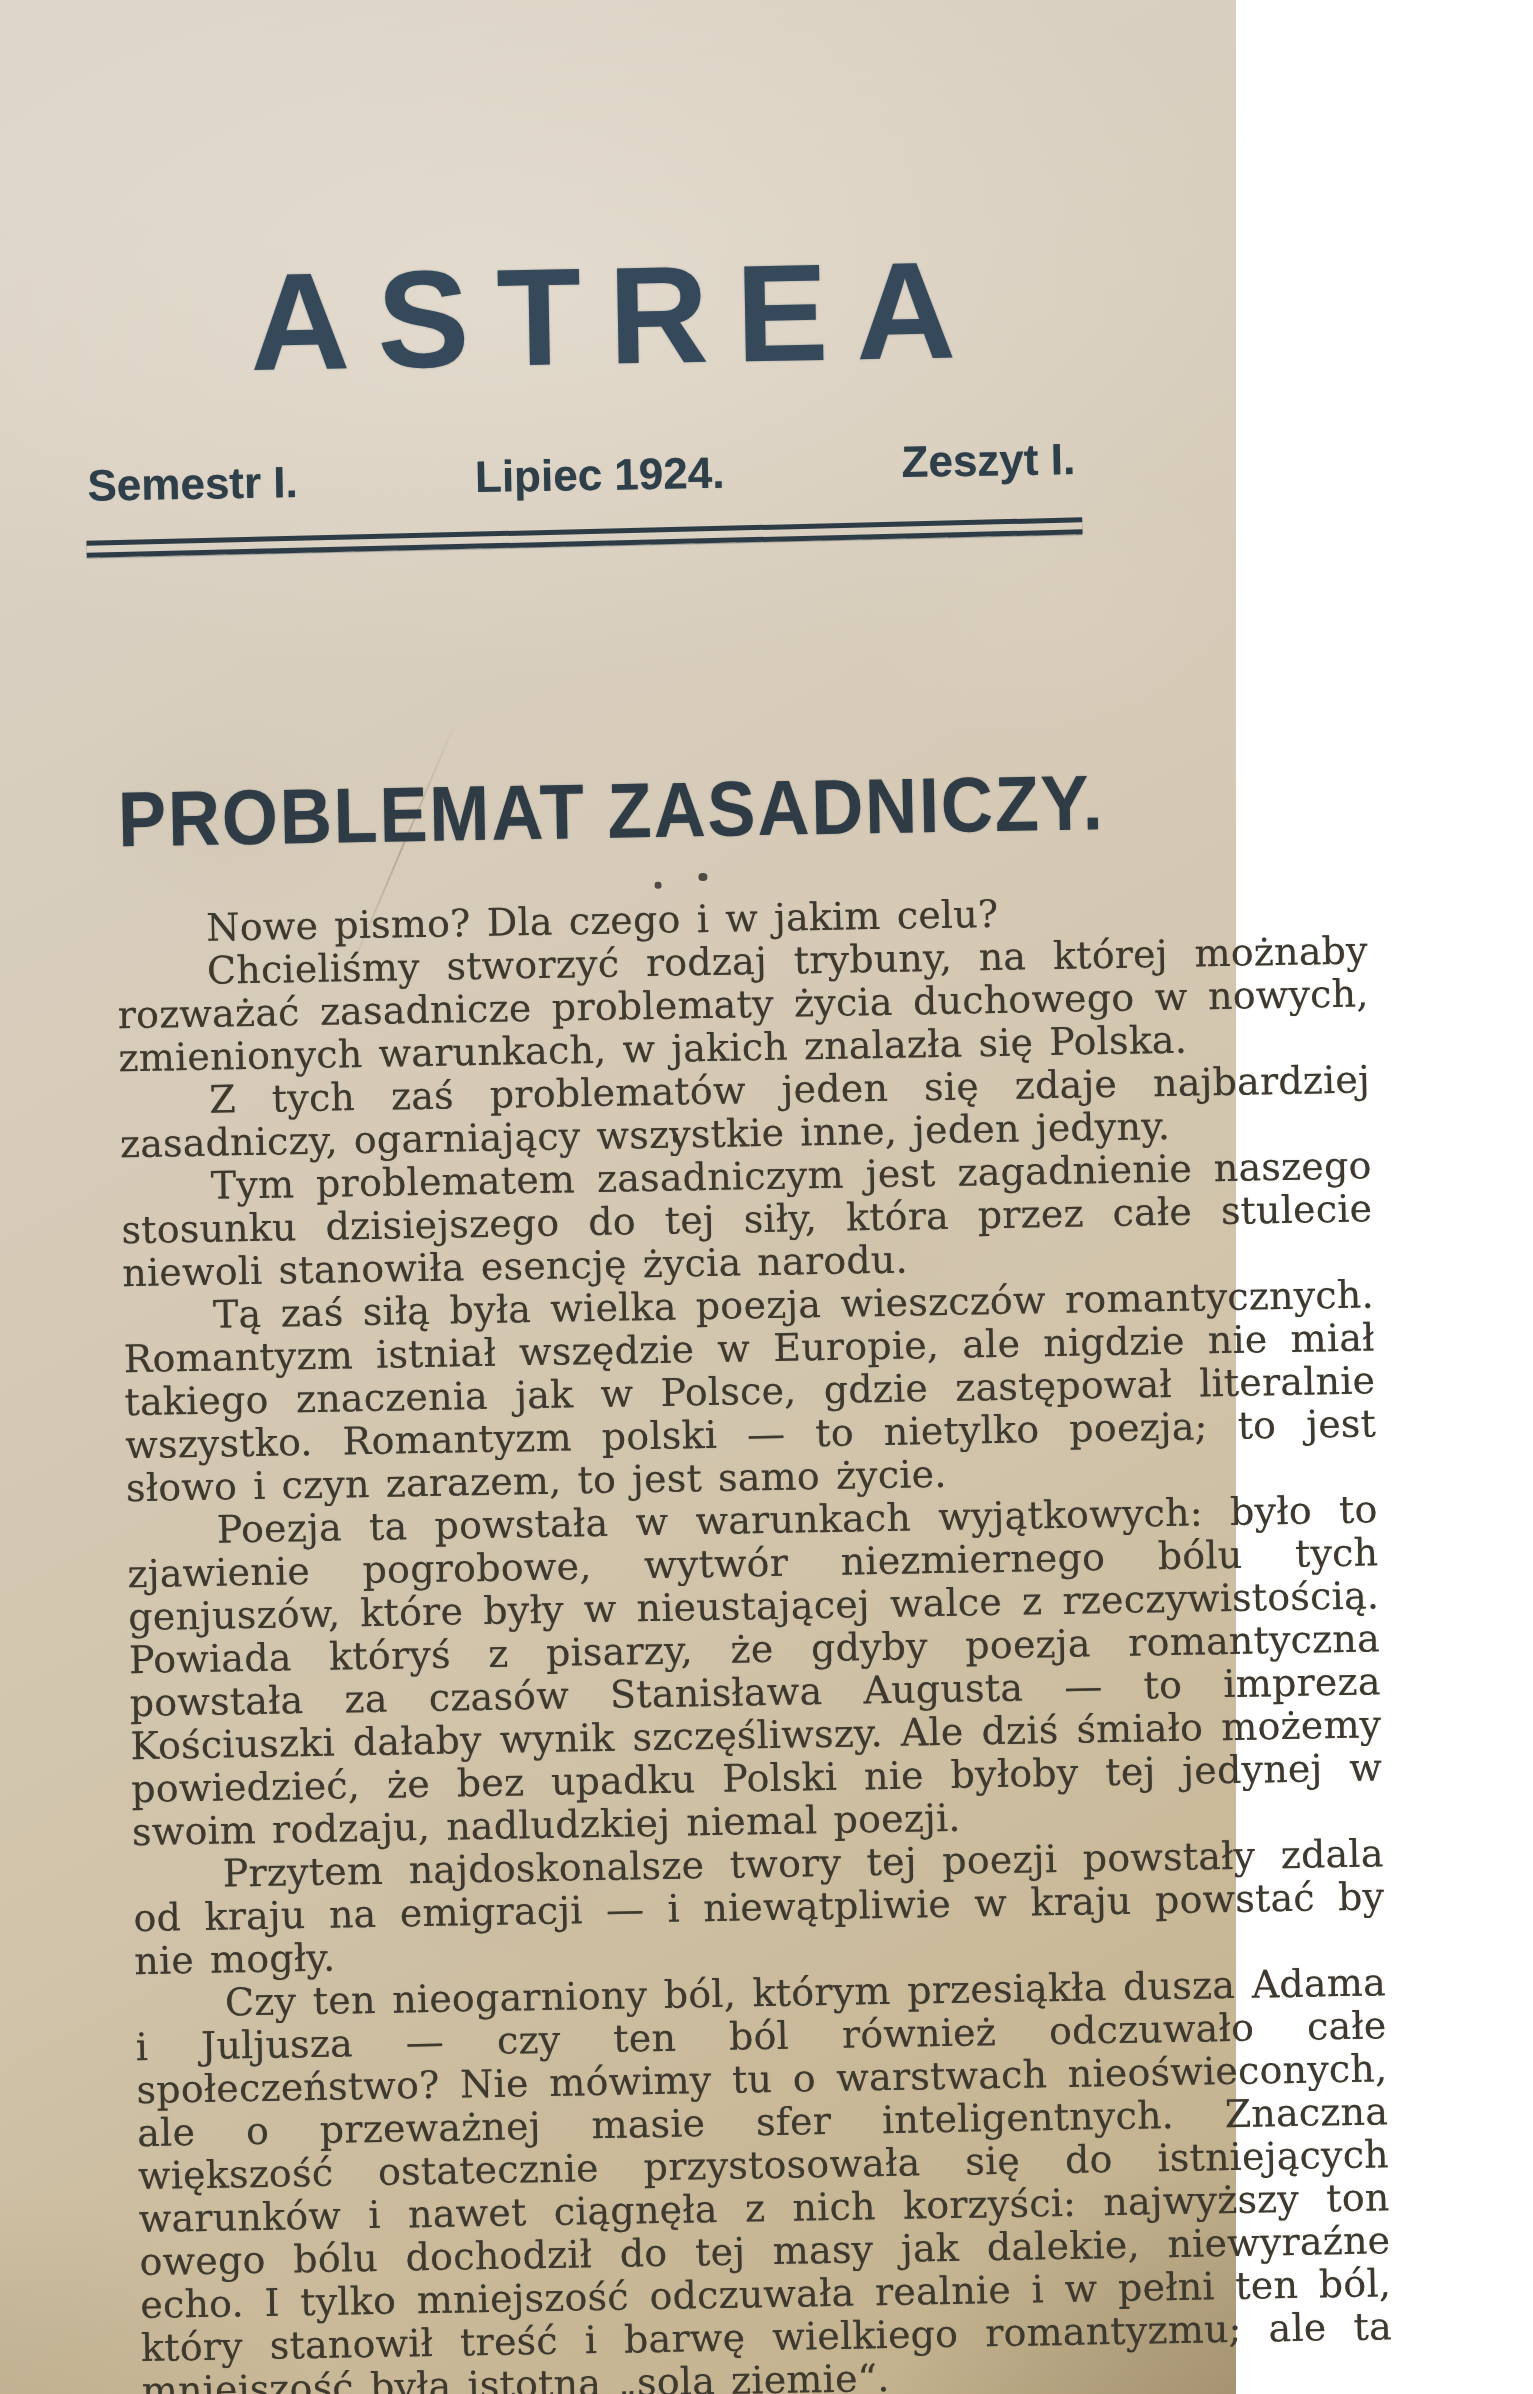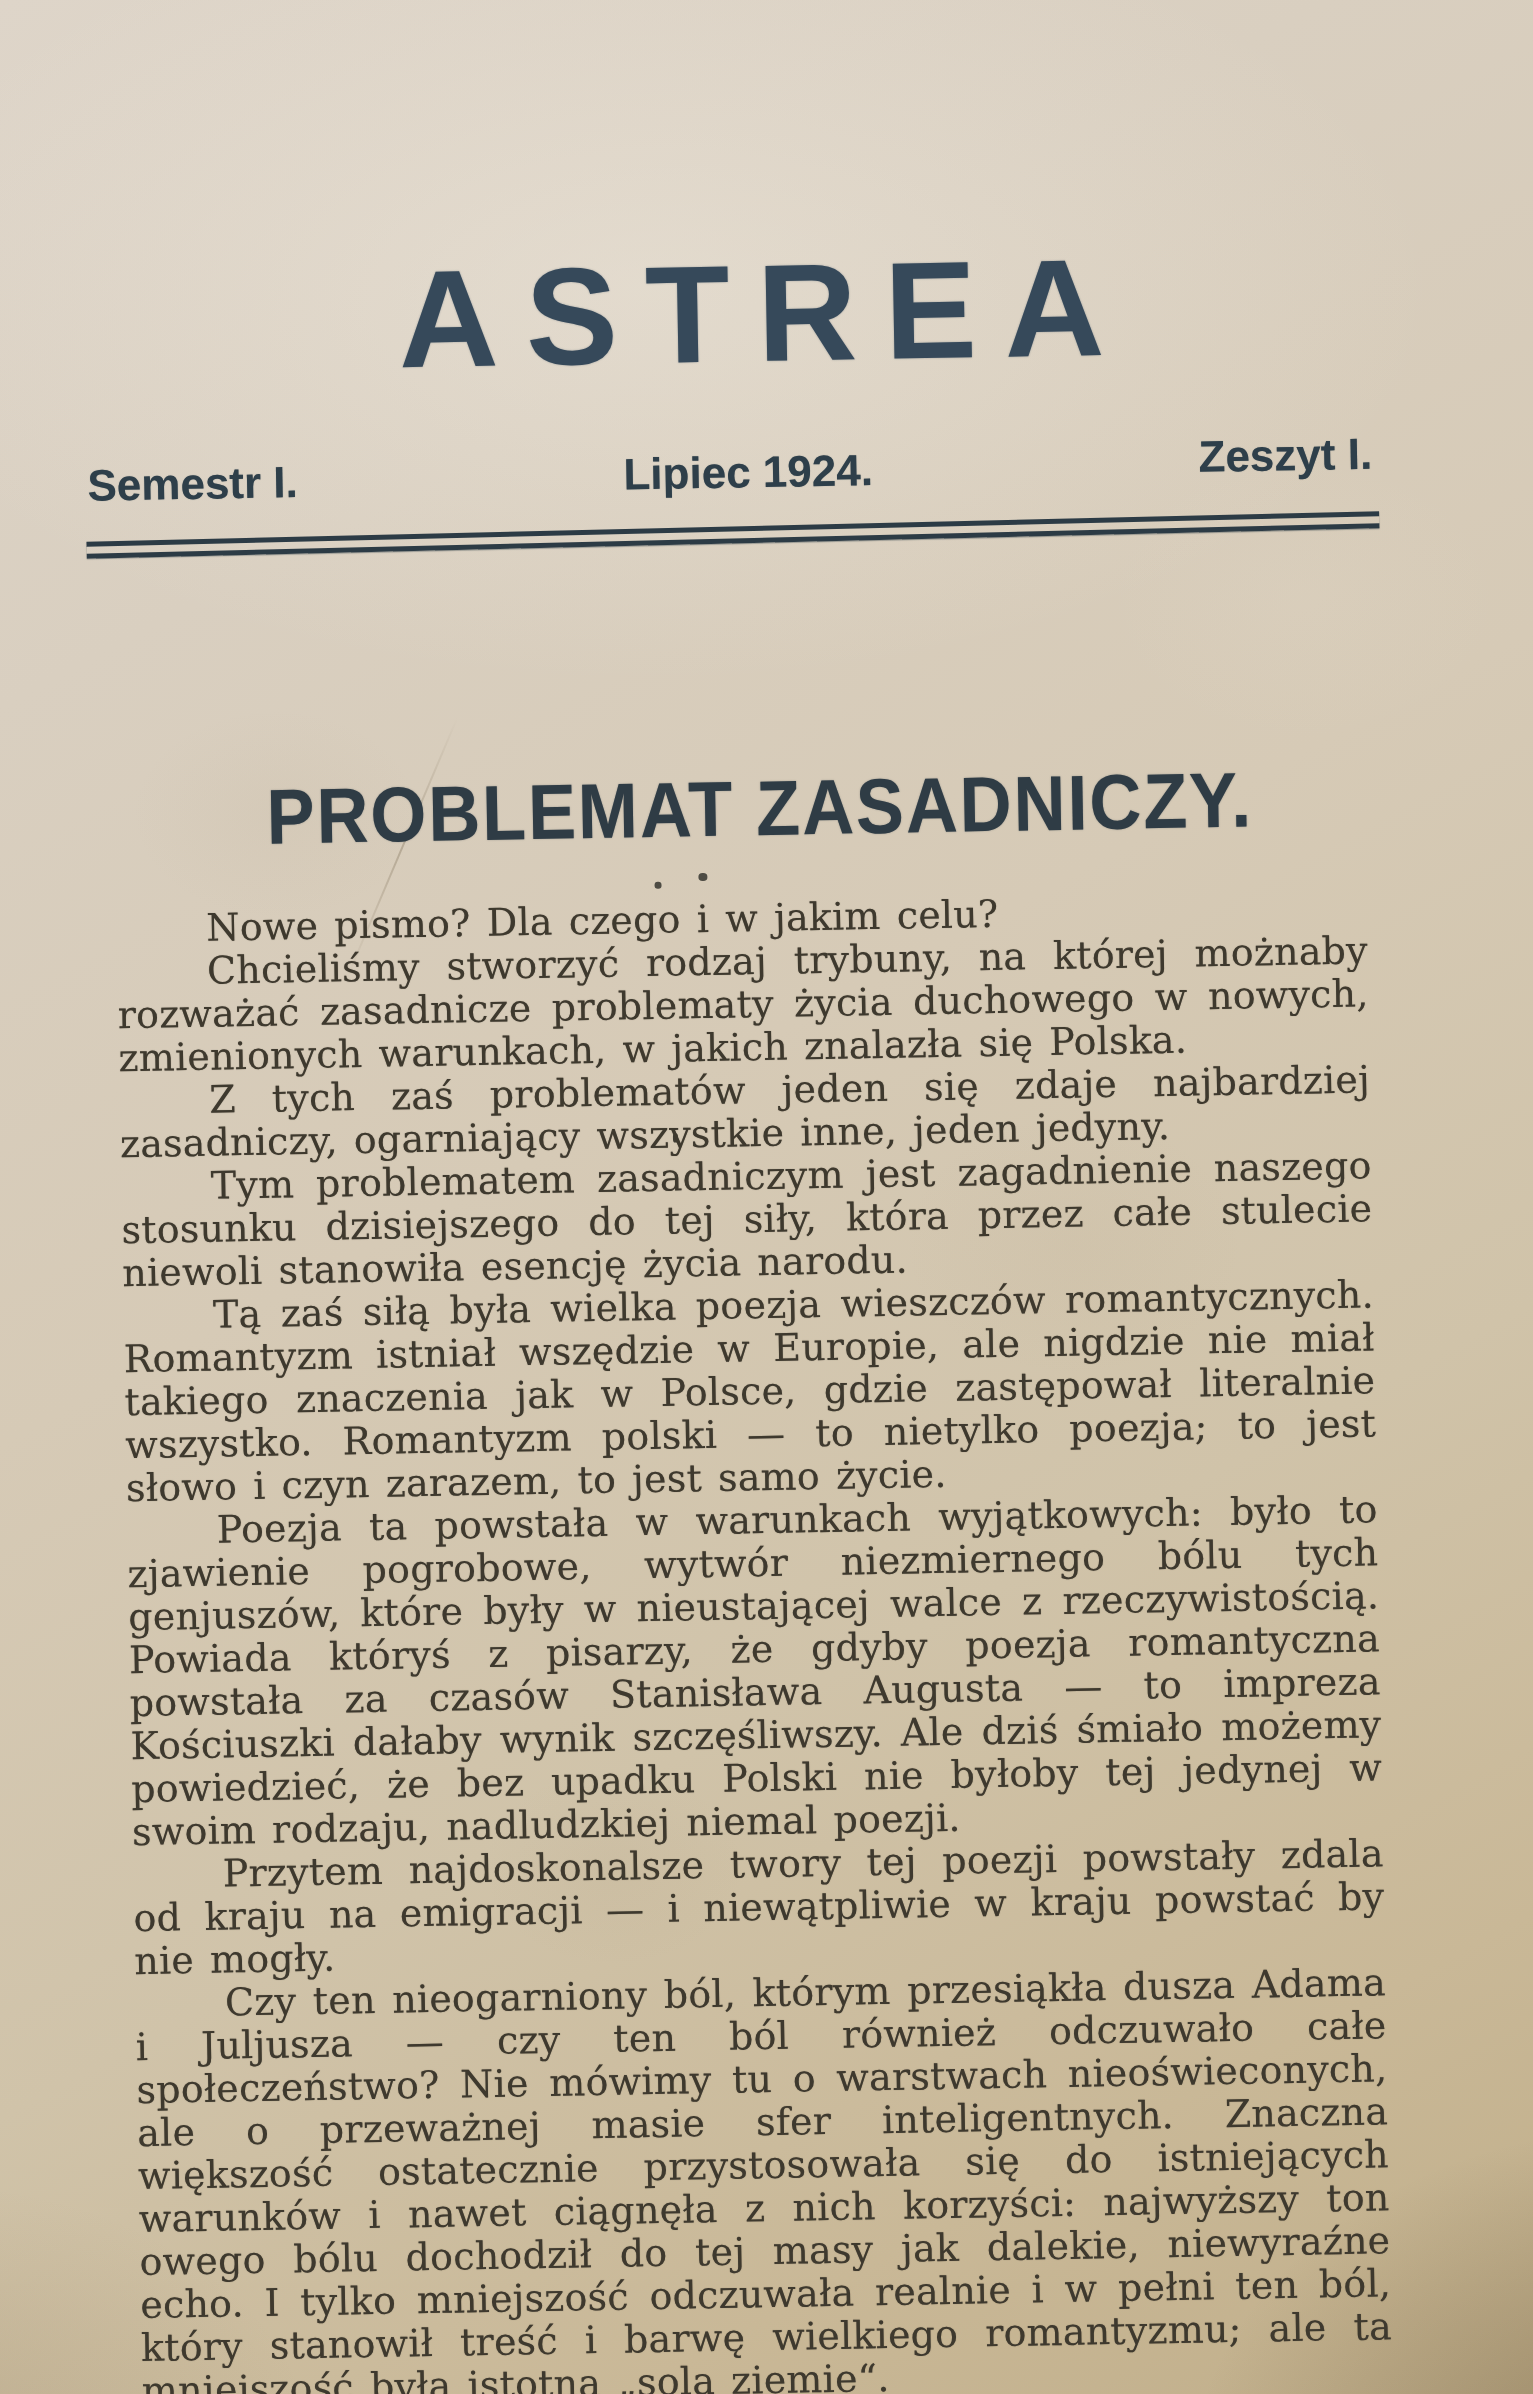--- a/index.html
+++ b/index.html
@@ -6,21 +6,21 @@
     margin: 0;
     padding: 0;
     width: 1533px;
     height: 2394px;
     overflow: hidden;
     font-family: "Liberation Serif", serif;
   }
 
   .scan {
     position: relative;
-    width: 1533px;
+    width: 1236px;
     height: 2394px;
     background:
       radial-gradient(1136px 568px at 42% 12%, rgba(244,239,229,0.35), rgba(244,239,229,0) 70%),
       radial-gradient(852px 662px at 108% 104%, rgba(84,66,40,0.38), rgba(84,66,40,0) 55%),
       radial-gradient(662px 473px at -5% 103%, rgba(120,100,66,0.18), rgba(120,100,66,0) 60%),
       linear-gradient(152deg, #ded5c9 0%, #d9cfc0 22%, #d6cab6 45%, #d0c3a9 66%, #c9b897 85%, #c0ae89 100%);
   }
 
   
   .scan::before {

